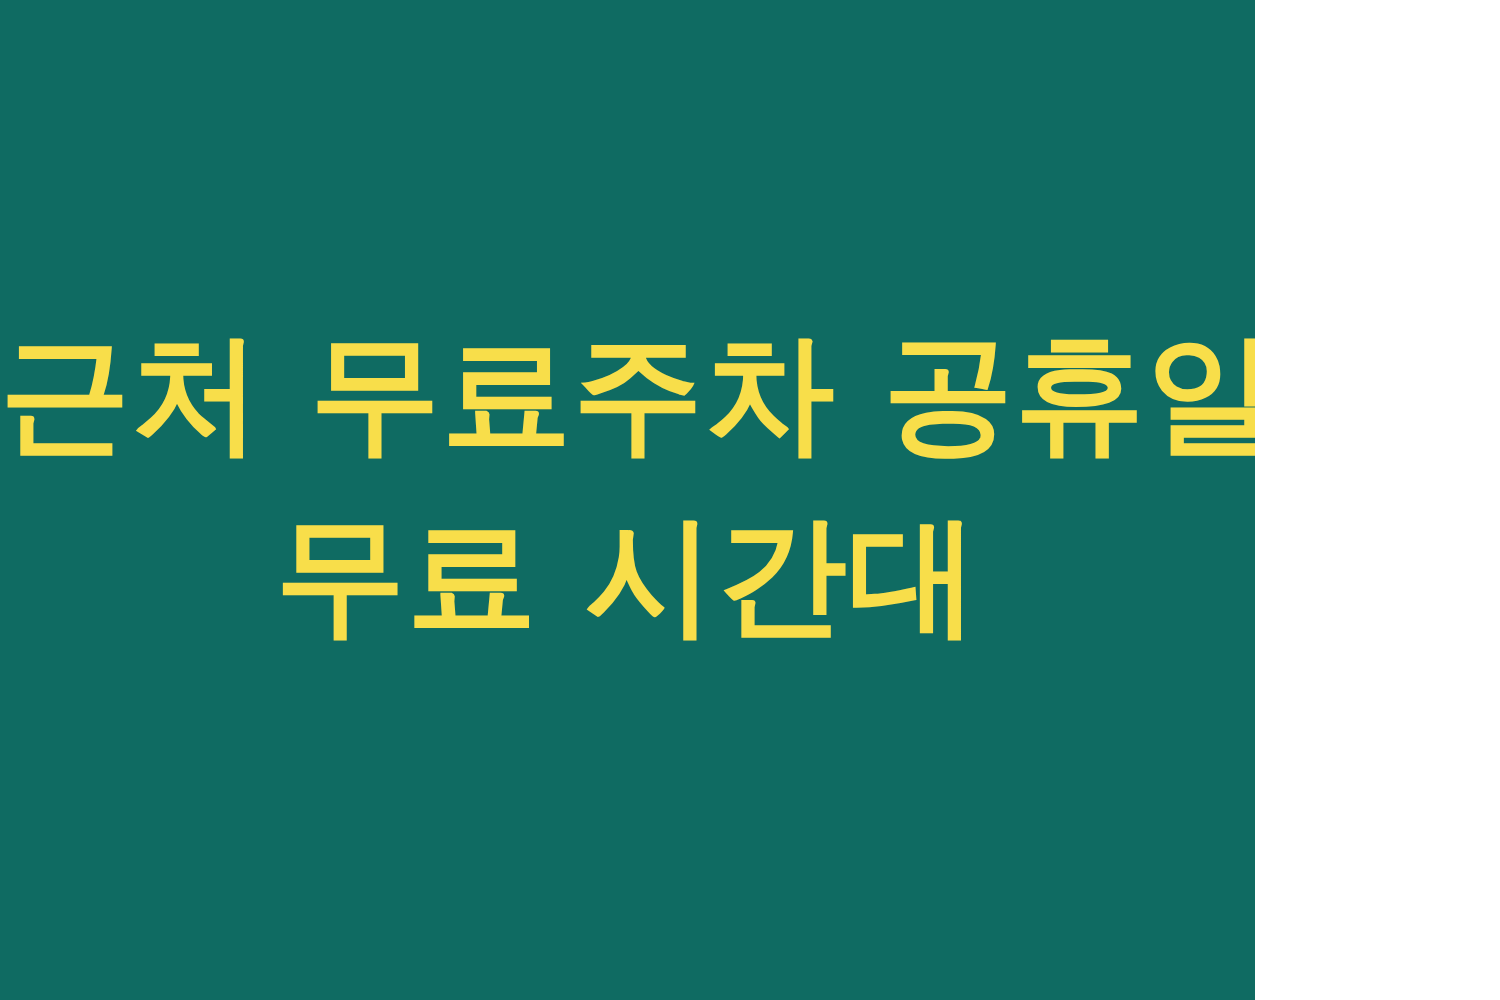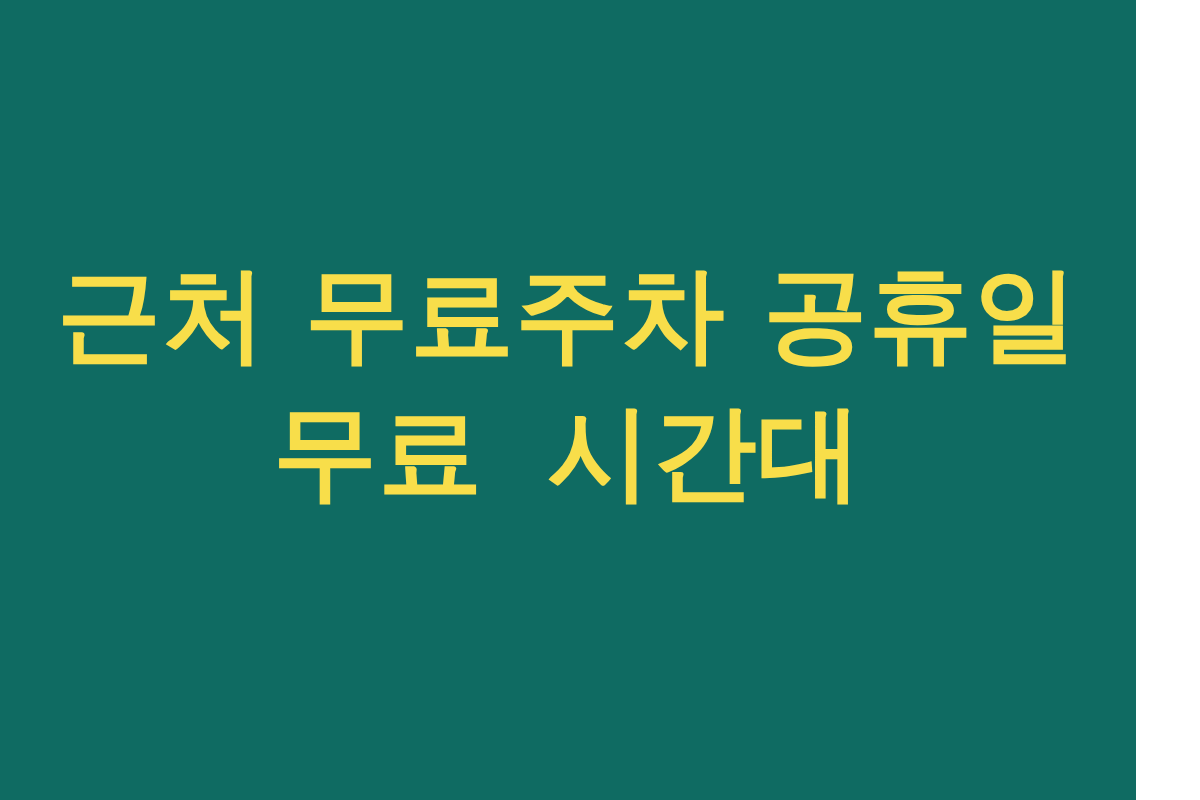--- a/index.html
+++ b/index.html
@@ -44,27 +44,26 @@
     font-size: 104px;
     line-height: 146px;
     letter-spacing: 0.012em;
     white-space: nowrap;
     margin: 0;
     padding: 0;
   }
 
   .title-line--secondary {
     font-size: 104px;
-    font-family: Liberation Mono, monospace;
   }
 </style>
 </head>
 <body>
 
-<div class="banner-card" style="background-color: rgb(15, 107, 98); width: 1136px; height: 800px;">
+<div class="banner-card" style="background-color: rgb(15, 107, 98); width: 1004px; height: 800px;">
 
   <div class="title-block">
 
     <span class="title-line" style="color: rgb(248, 222, 74);">근처 무료주차 공휴일</span>
 
     <span class="title-line title-line--secondary" style="color: rgb(248, 222, 74);">무료 시간대</span>
 
   </div>
 
 </div>

